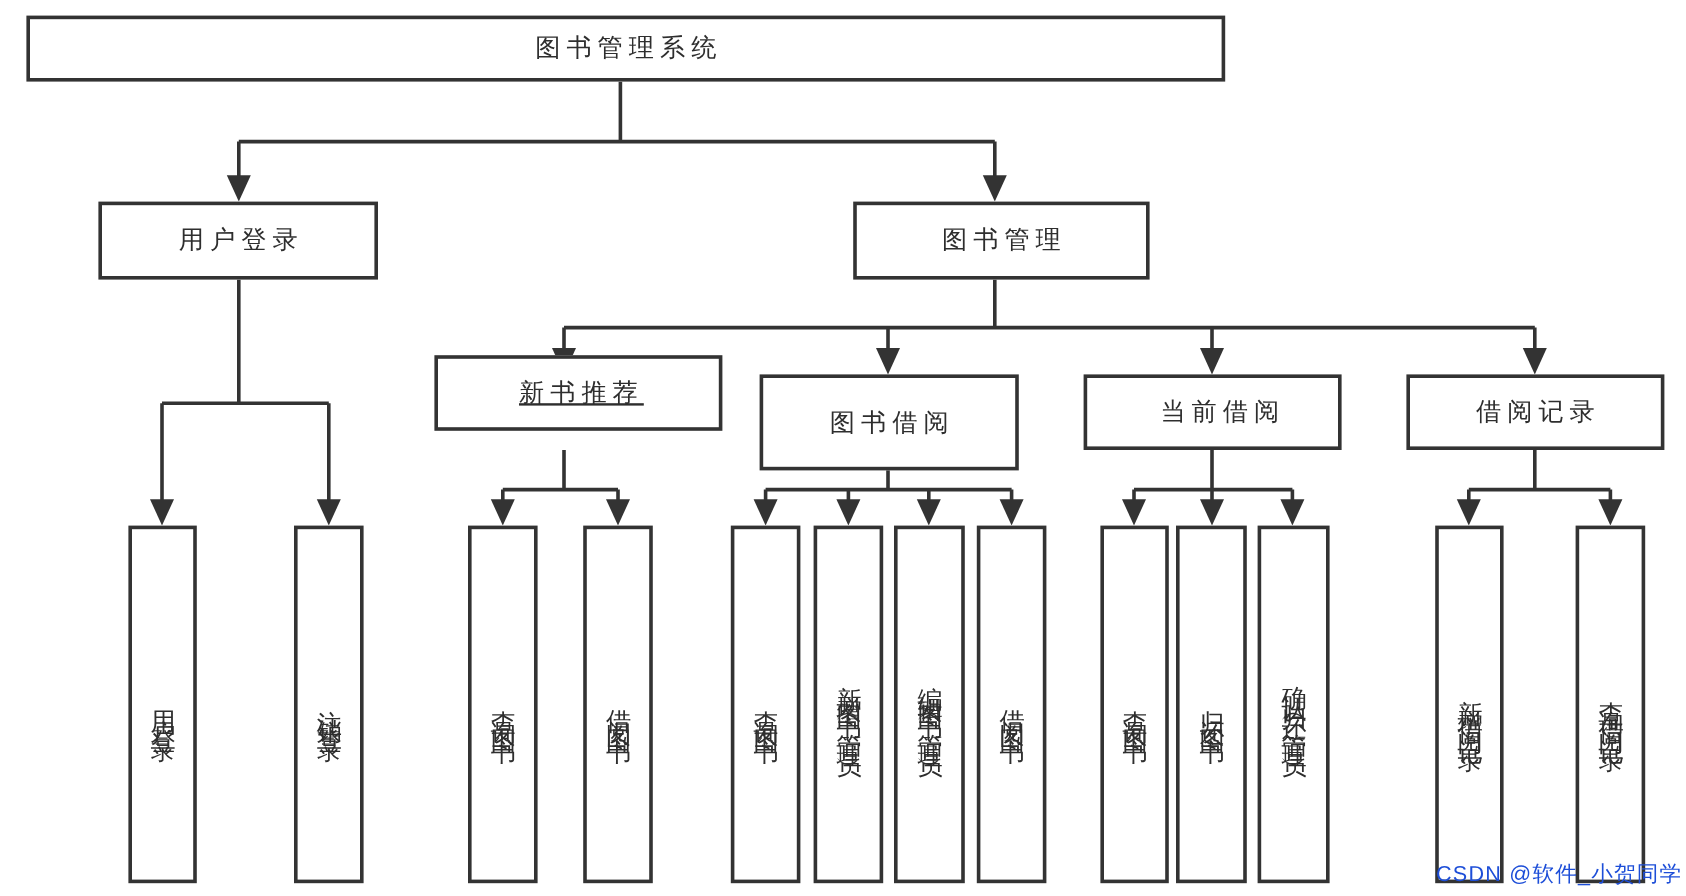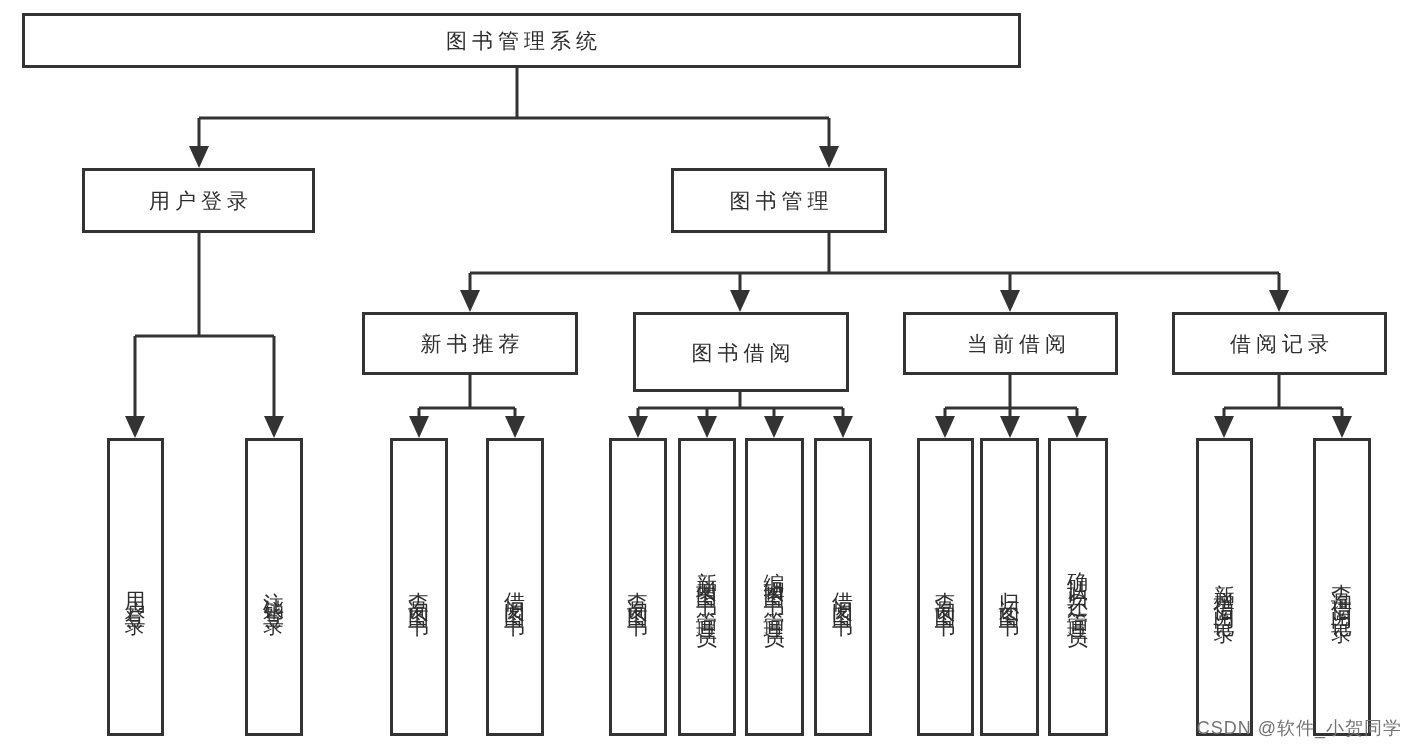--- a/index.html
+++ b/index.html
@@ -38,22 +38,22 @@
     text-orientation: mixed;
     font-size: 21px;
     letter-spacing: 8px;
     padding-top: 8px;       
     line-height: 1;
     white-space: nowrap;
   }
   
   .n-root        { left: 22px;   top: 13px;  width: 999px; height: 55px; }
   .n-user        { left: 82px;   top: 168px; width: 233px; height: 65px; }
-  .n-bookmgmt    { left: 671px;  top: 168px; width: 216px; height: 65px; }
-  .n-sec0        { left: 362px;  top: 312px; width: 216px; height: 63px; }
+  .n-bookmgmt    { left: 711px;  top: 168px; width: 247px; height: 65px; }
+  .n-sec0        { left: 362px;  top: 296px; width: 240px; height: 63px; text-decoration: underline; }
   .n-sec1        { left: 633px;  top: 312px; width: 216px; height: 80px; }
   .n-sec2        { left: 903px;  top: 312px; width: 215px; height: 63px; padding-left: 12px; }
   .n-sec3        { left: 1172px; top: 312px; width: 215px; height: 63px; }
   .leaf          { top: 438px; height: 298px; }
   .l-a0 { left: 107px;  width: 57px; }
   .l-a1 { left: 245px;  width: 58px; }
   .l-b0 { left: 390px;  width: 58px; }
   .l-b1 { left: 486px;  width: 58px; }
   .l-c0 { left: 609px;  width: 58px; }
   .l-c1 { left: 678px;  width: 58px; }
@@ -62,21 +62,21 @@
   .l-d0 { left: 917px;  width: 57px; }
   .l-d1 { left: 980px;  width: 59px; }
   .l-d2 { left: 1048px; width: 60px; }
   .l-e0 { left: 1196px; width: 57px; }
   .l-e1 { left: 1313px; width: 58px; }
   #watermark {
     position: absolute;
     right: 3px;
     bottom: 7px;
     font-size: 18px;
-    color: #737373;
+    color: #1d4ed8;
     letter-spacing: 1px;
     white-space: nowrap;
     z-index: 5;
   }
 </style>
 </head>
 <body>
 
 <div id="canvas">
 

